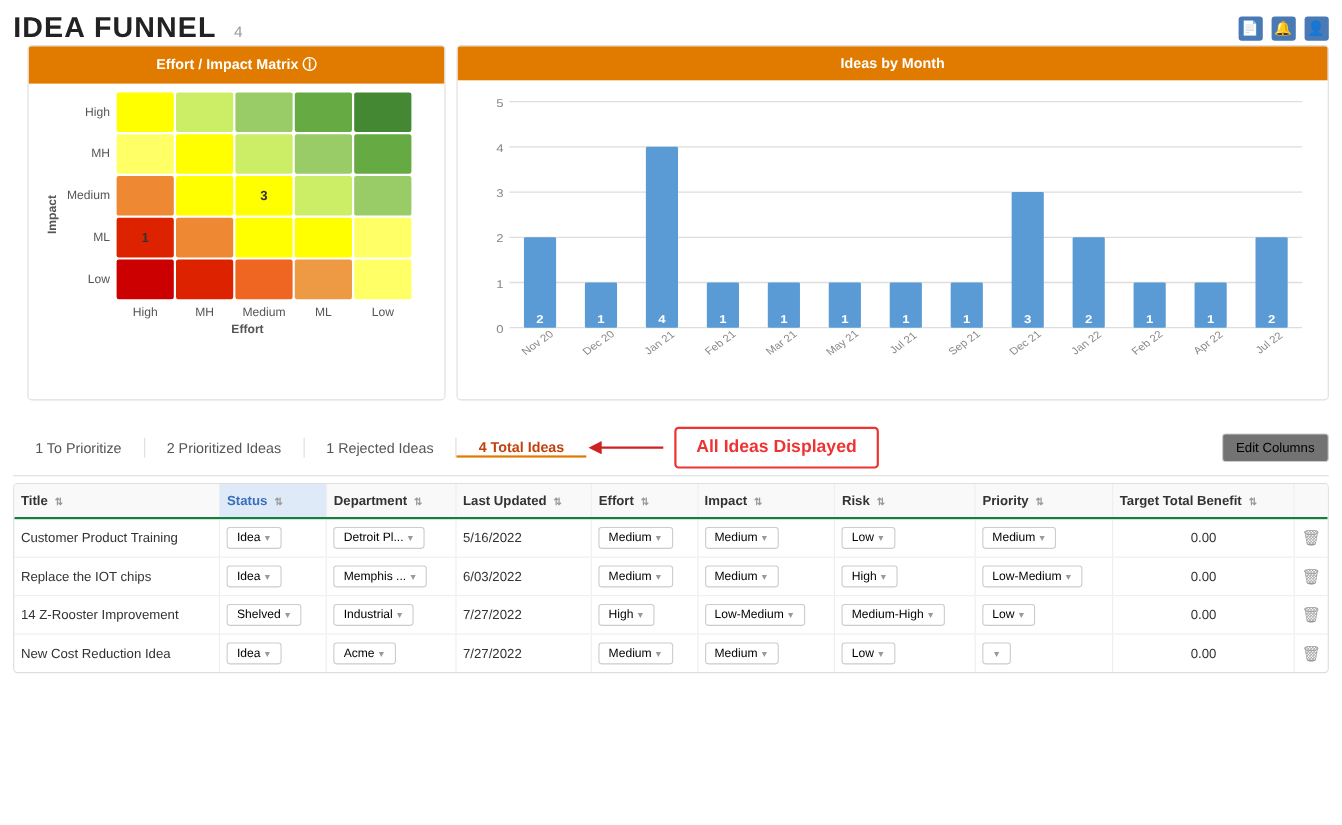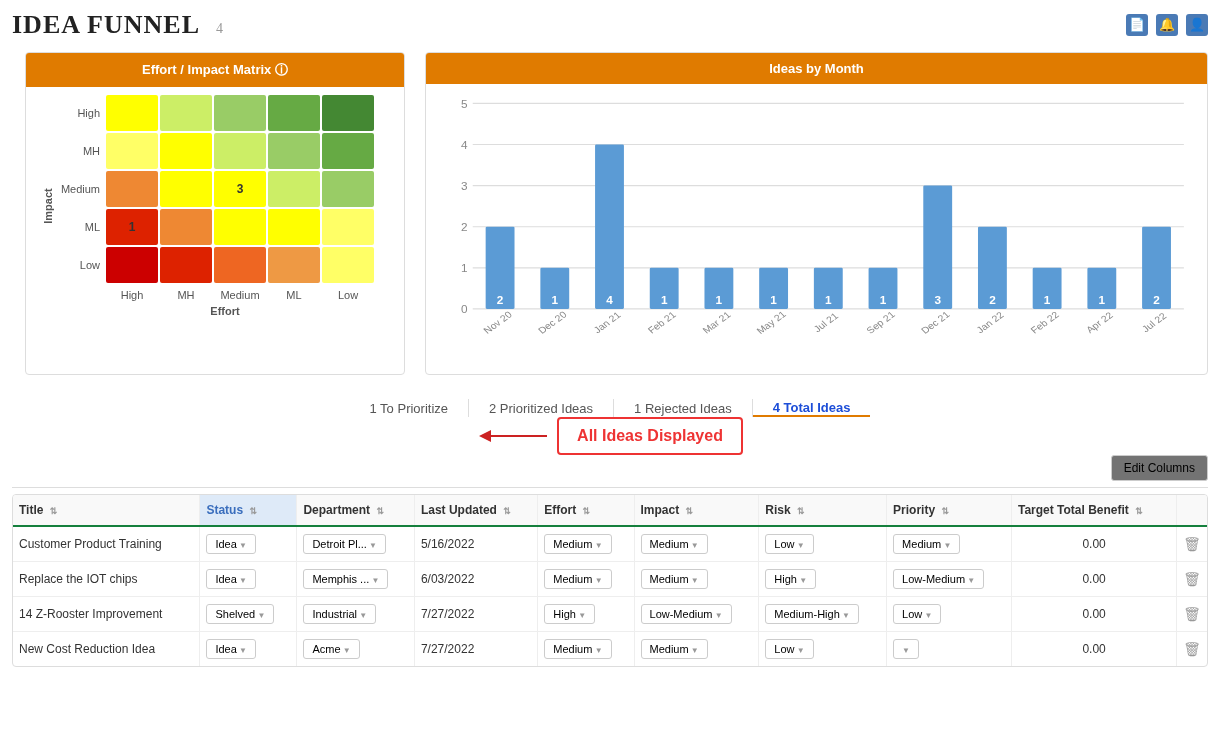--- a/index.html
+++ b/index.html
@@ -1,51 +1,51 @@
 <!DOCTYPE html>
 <html><head>
   <meta charset="utf-8">
   <style>
     * { box-sizing: border-box; margin: 0; padding: 0; }
     body { font-family: Arial, sans-serif; background: #fff; font-size: 12px; color: #333; width: 1220px; height: 750px; overflow: hidden; }
 
     .page { padding: 10px 12px; }
 
     
-    .header { display: flex; align-items: center; justify-content: space-between; margin-bottom: 12px; font-family: Liberation Serif, serif; }
+    .header { display: flex; align-items: center; justify-content: space-between; margin-bottom: 0; }
     .header-title { font-size: 26px; font-weight: bold; color: #222; letter-spacing: 1px; }
     .header-badge { font-size: 14px; color: #999; margin-left: 8px; }
     .header-icons { display: flex; gap: 8px; }
     .header-icon { width: 22px; height: 22px; background: #4a7ab5; border-radius: 3px; display: flex; align-items: center; justify-content: center; color: #fff; font-size: 13px; cursor: pointer; }
 
     
-    .charts-row { display: flex; gap: 20px; margin-bottom: 14px; padding-left: 13px; }
+    .charts-row { display: flex; gap: 10px; margin-bottom: 14px; padding-left: 13px; }
 
     
     .matrix-card { width: 380px; flex-shrink: 0; border: 1px solid #ddd; border-radius: 4px; overflow: hidden; }
     .card-header { background: #e07b00; color: #fff; font-weight: bold; font-size: 13px; text-align: center; padding: 8px 10px; }
     .matrix-body { padding: 8px 8px 8px 28px; position: relative; }
     .impact-label { position: absolute; left: 4px; top: 50%; transform: translateY(-50%) rotate(-90deg); font-size: 11px; font-weight: bold; color: #555; white-space: nowrap; }
     .matrix-grid { display: flex; flex-direction: column; }
     .row-label { width: 52px; text-align: right; padding-right: 6px; font-size: 11px; color: #555; flex-shrink: 0; }
     .matrix-cells { display: flex; gap: 2px; }
     .matrix-cell { width: 52px; height: 36px; display: flex; align-items: center; justify-content: center; font-size: 12px; font-weight: bold; color: #333; border-radius: 2px; }
     .col-headers { display: flex; margin-left: 52px; gap: 2px; margin-top: 4px; }
     .col-header { width: 52px; text-align: center; font-size: 11px; color: #555; }
     .effort-label { text-align: center; font-size: 11px; font-weight: bold; color: #555; margin-top: 4px; }
 
     
     .chart-card { flex: 1; border: 1px solid #ddd; border-radius: 4px; overflow: hidden; }
     .chart-body { padding: 8px 10px; position: relative; height: 290px; }
     .chart-svg { width: 100%; height: 100%; }
 
     
-    .stats-row { display: flex; align-items: center; padding: 10px 0 6px 0; border-bottom: 1px solid #ddd; gap: 0; flex-direction: column; }
+    .stats-row { display: flex; align-items: center; padding: 10px 0 6px 0; border-bottom: 1px solid #ddd; gap: 0; }
     .stat-item { padding: 0 20px; font-size: 13px; color: #555; cursor: pointer; }
-    .stat-item.active { color: #1d4ed8; border-bottom: 2px solid #e07b00; font-weight: bold; }
+    .stat-item.active { color: #c2410c; border-bottom: 2px solid #e07b00; font-weight: bold; }
     .stat-divider { width: 1px; height: 18px; background: #ddd; }
     .callout-area { flex: 1; display: flex; align-items: center; justify-content: flex-start; position: relative; }
     .callout-box { border: 2px solid #e33; border-radius: 4px; padding: 8px 18px; color: #e33; font-size: 16px; font-weight: bold; }
     .edit-cols-btn { margin-left: auto; border: 1px solid #ccc; background: #737373; padding: 5px 12px; border-radius: 3px; cursor: pointer; font-size: 12px; }
 
     
     .table-wrapper { border: 1px solid #ddd; border-radius: 4px; overflow: hidden; margin-top: 6px; }
     table { width: 100%; border-collapse: collapse; font-size: 12px; }
     thead tr { background: #f9f9f9; border-bottom: 2px solid #15803d; }
     thead th { padding: 8px 6px; text-align: left; color: #333; font-weight: bold; white-space: nowrap; border-right: 1px solid #eee; cursor: pointer; }

